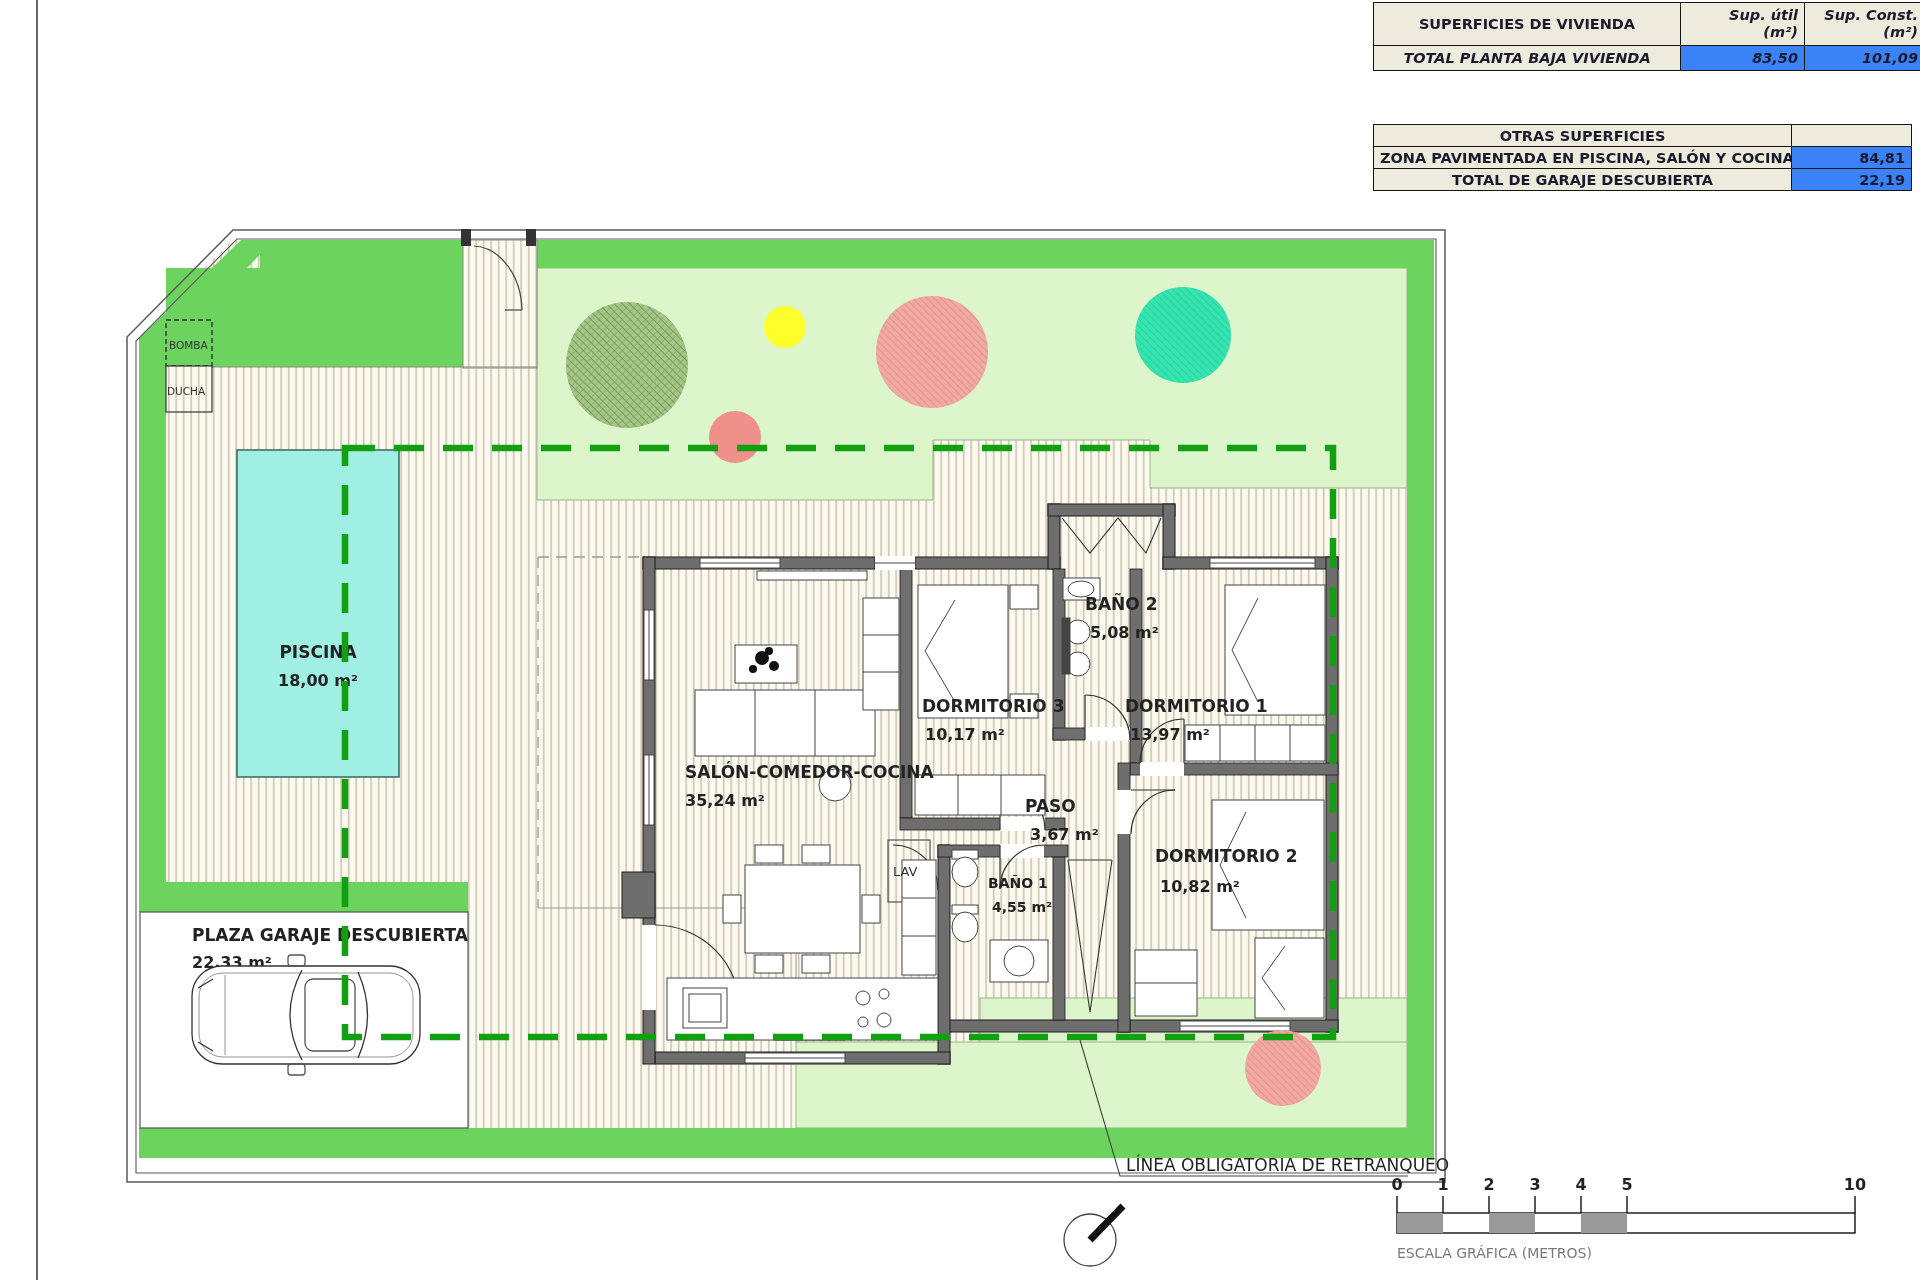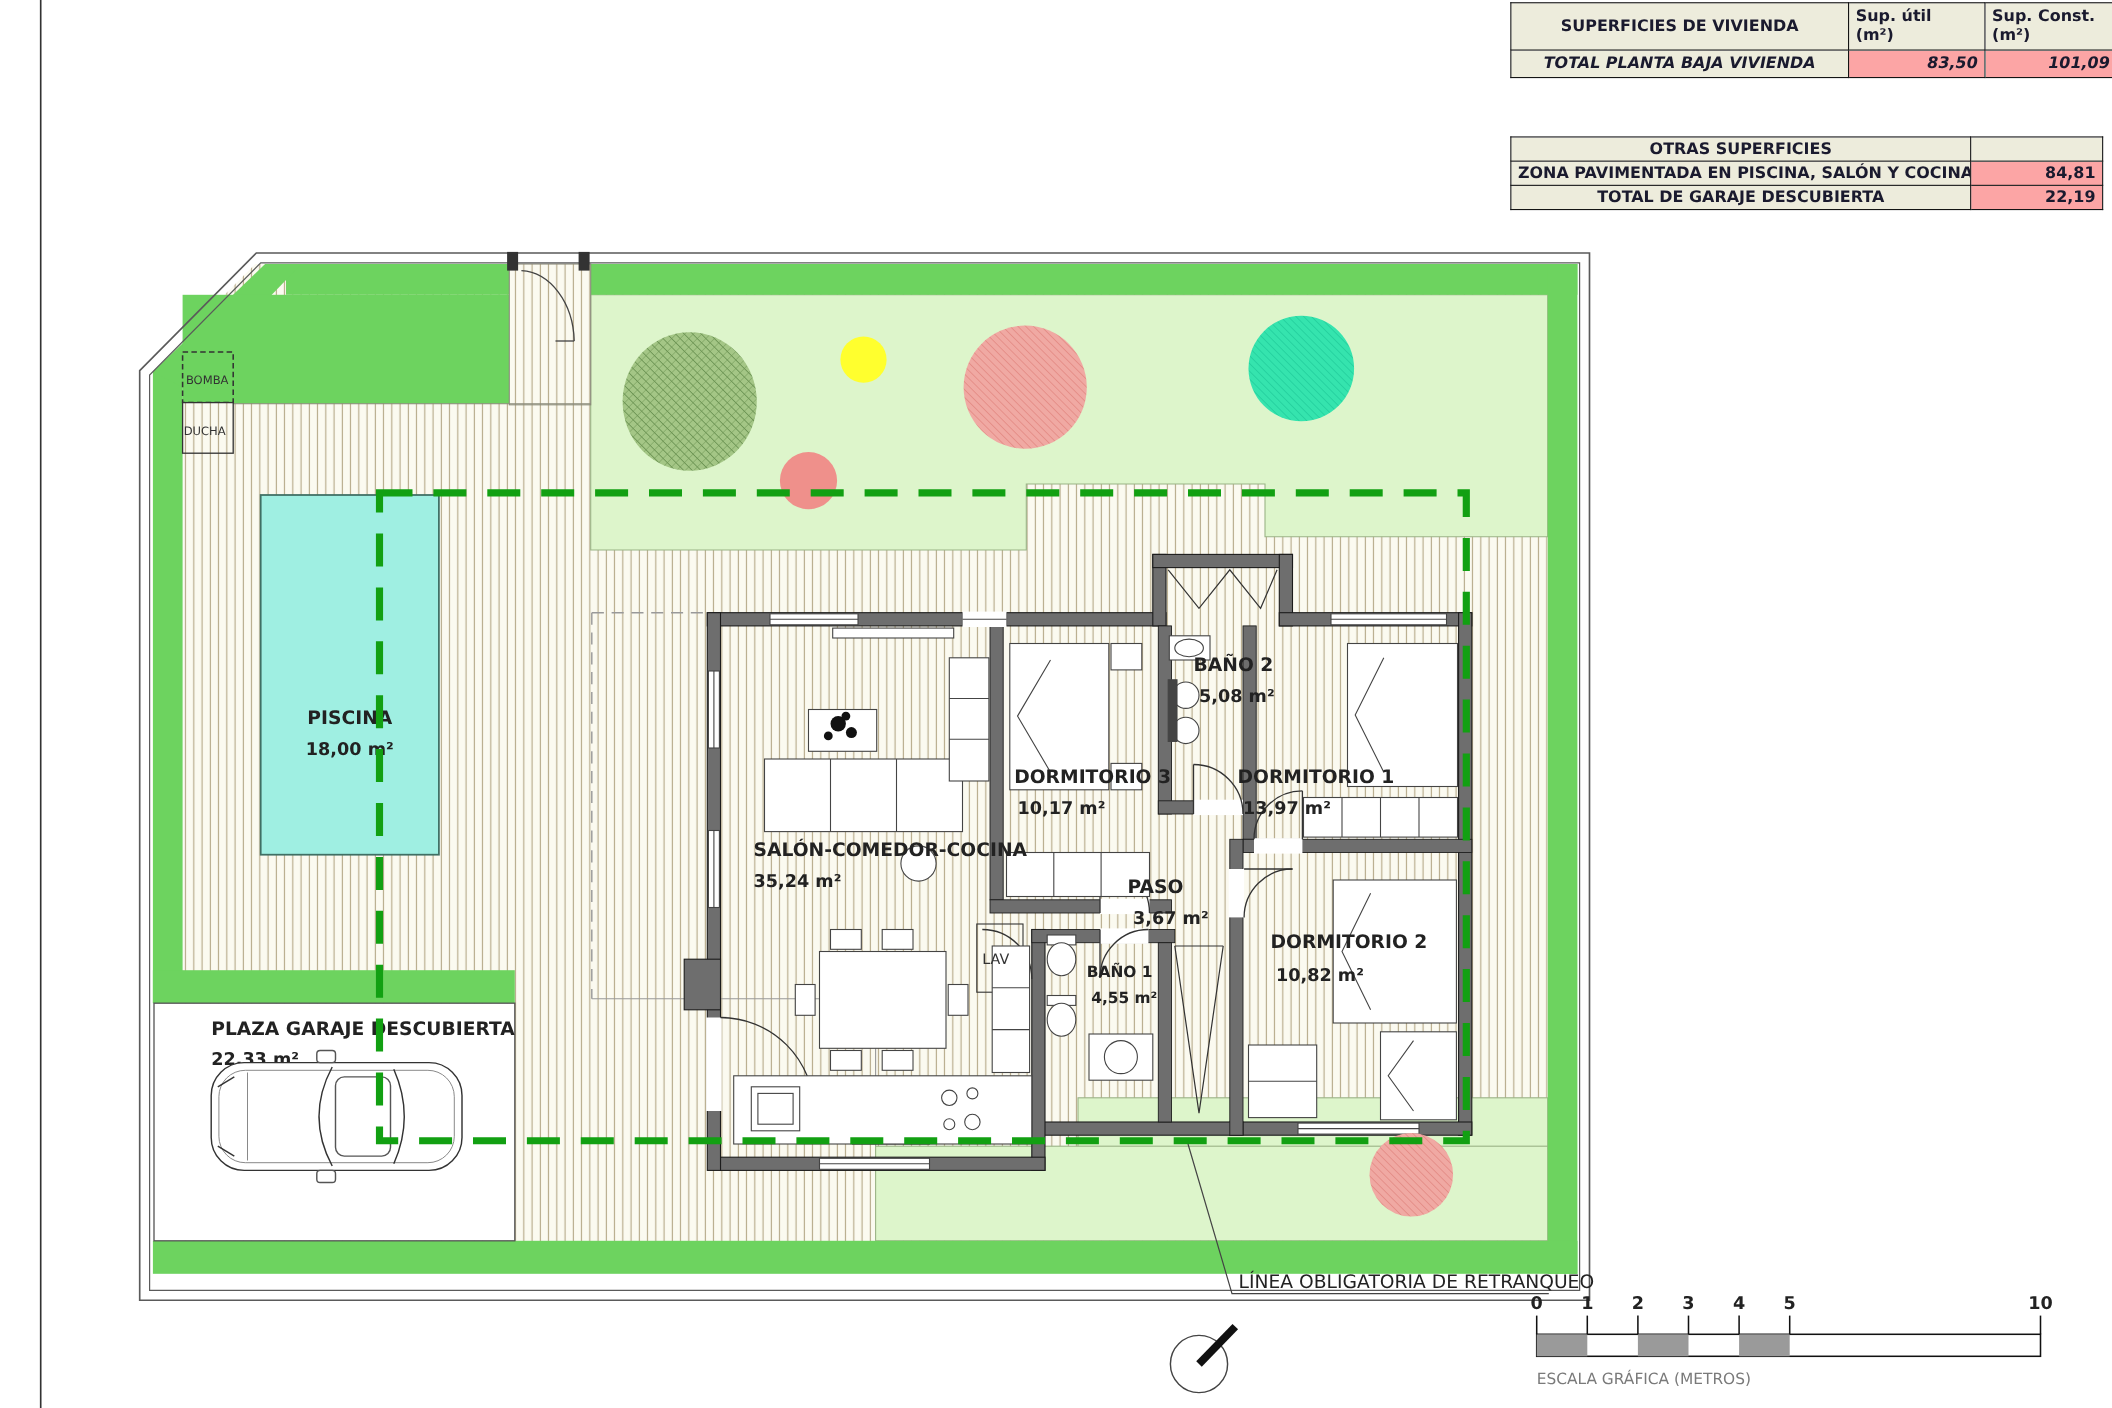--- a/index.html
+++ b/index.html
@@ -14,22 +14,22 @@
   .note{font-size:17px;font-weight:500;}
   .scale-num{font-size:16px;font-weight:700;}
   .scale-cap{font-size:14px;fill:#7a7a7a;}
   
   .areas-wrap{position:absolute;left:1373px;top:2px;width:512px;}
   .areas-wrap table{border-collapse:collapse;table-layout:fixed;width:512px;
     font-size:14.5px;font-weight:700;color:#1a1a2e;}
   .areas-wrap td{border:1.6px solid #141414;padding:1px 6px;vertical-align:middle;
     overflow:hidden;white-space:nowrap;}
   td.lbl{background:var(--beige);text-align:center;}
-  td.num{background:#fca5a5;text-align:right;}
-  td.numhead{background:var(--beige);text-align:left;white-space:pre-line;line-height:1.15;}
+  td.num{background:#3b82f6;text-align:right;}
+  td.numhead{background:var(--beige);text-align:right;white-space:pre-line;line-height:1.15;font-style:italic;}
   td.blue{background:var(--blue);}
   td.beigeval{background:var(--beige);}
   .gap1{height:27px;} .gap2{height:26px;}
   .c1{width:294px;} .c2{width:111px;} .c3{width:107px;} .c12{width:405px;}
   .hrow td{height:40px;}
   .drow td{height:22px;font-style:italic;}
   .srow td{height:19px;margin-left:19px;}
 </style>
 </head>
 <body>

